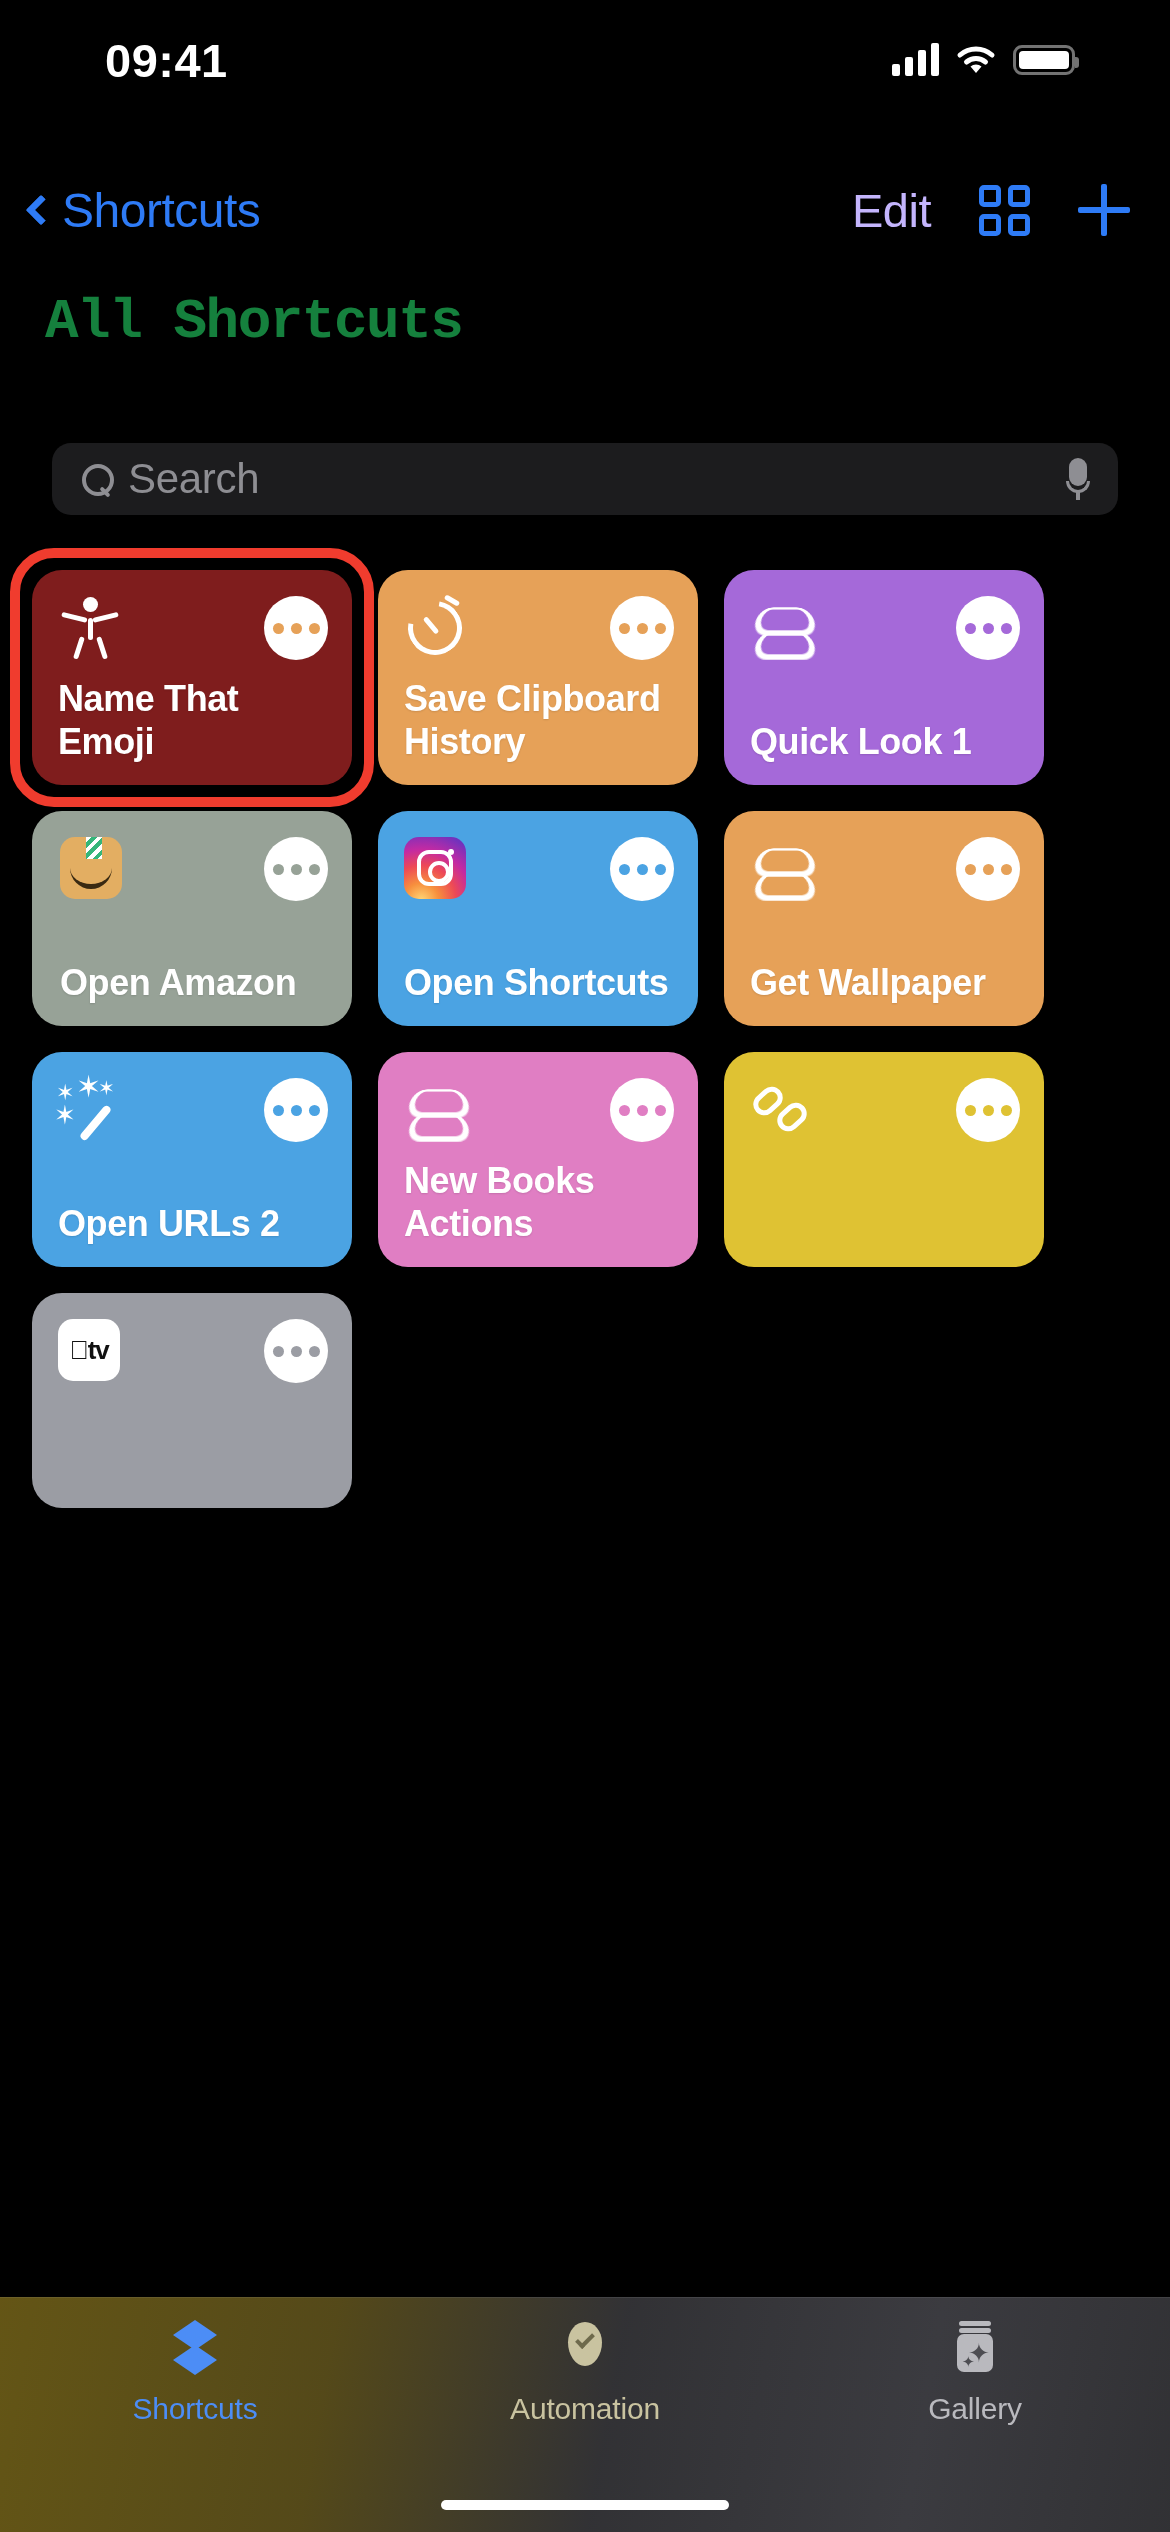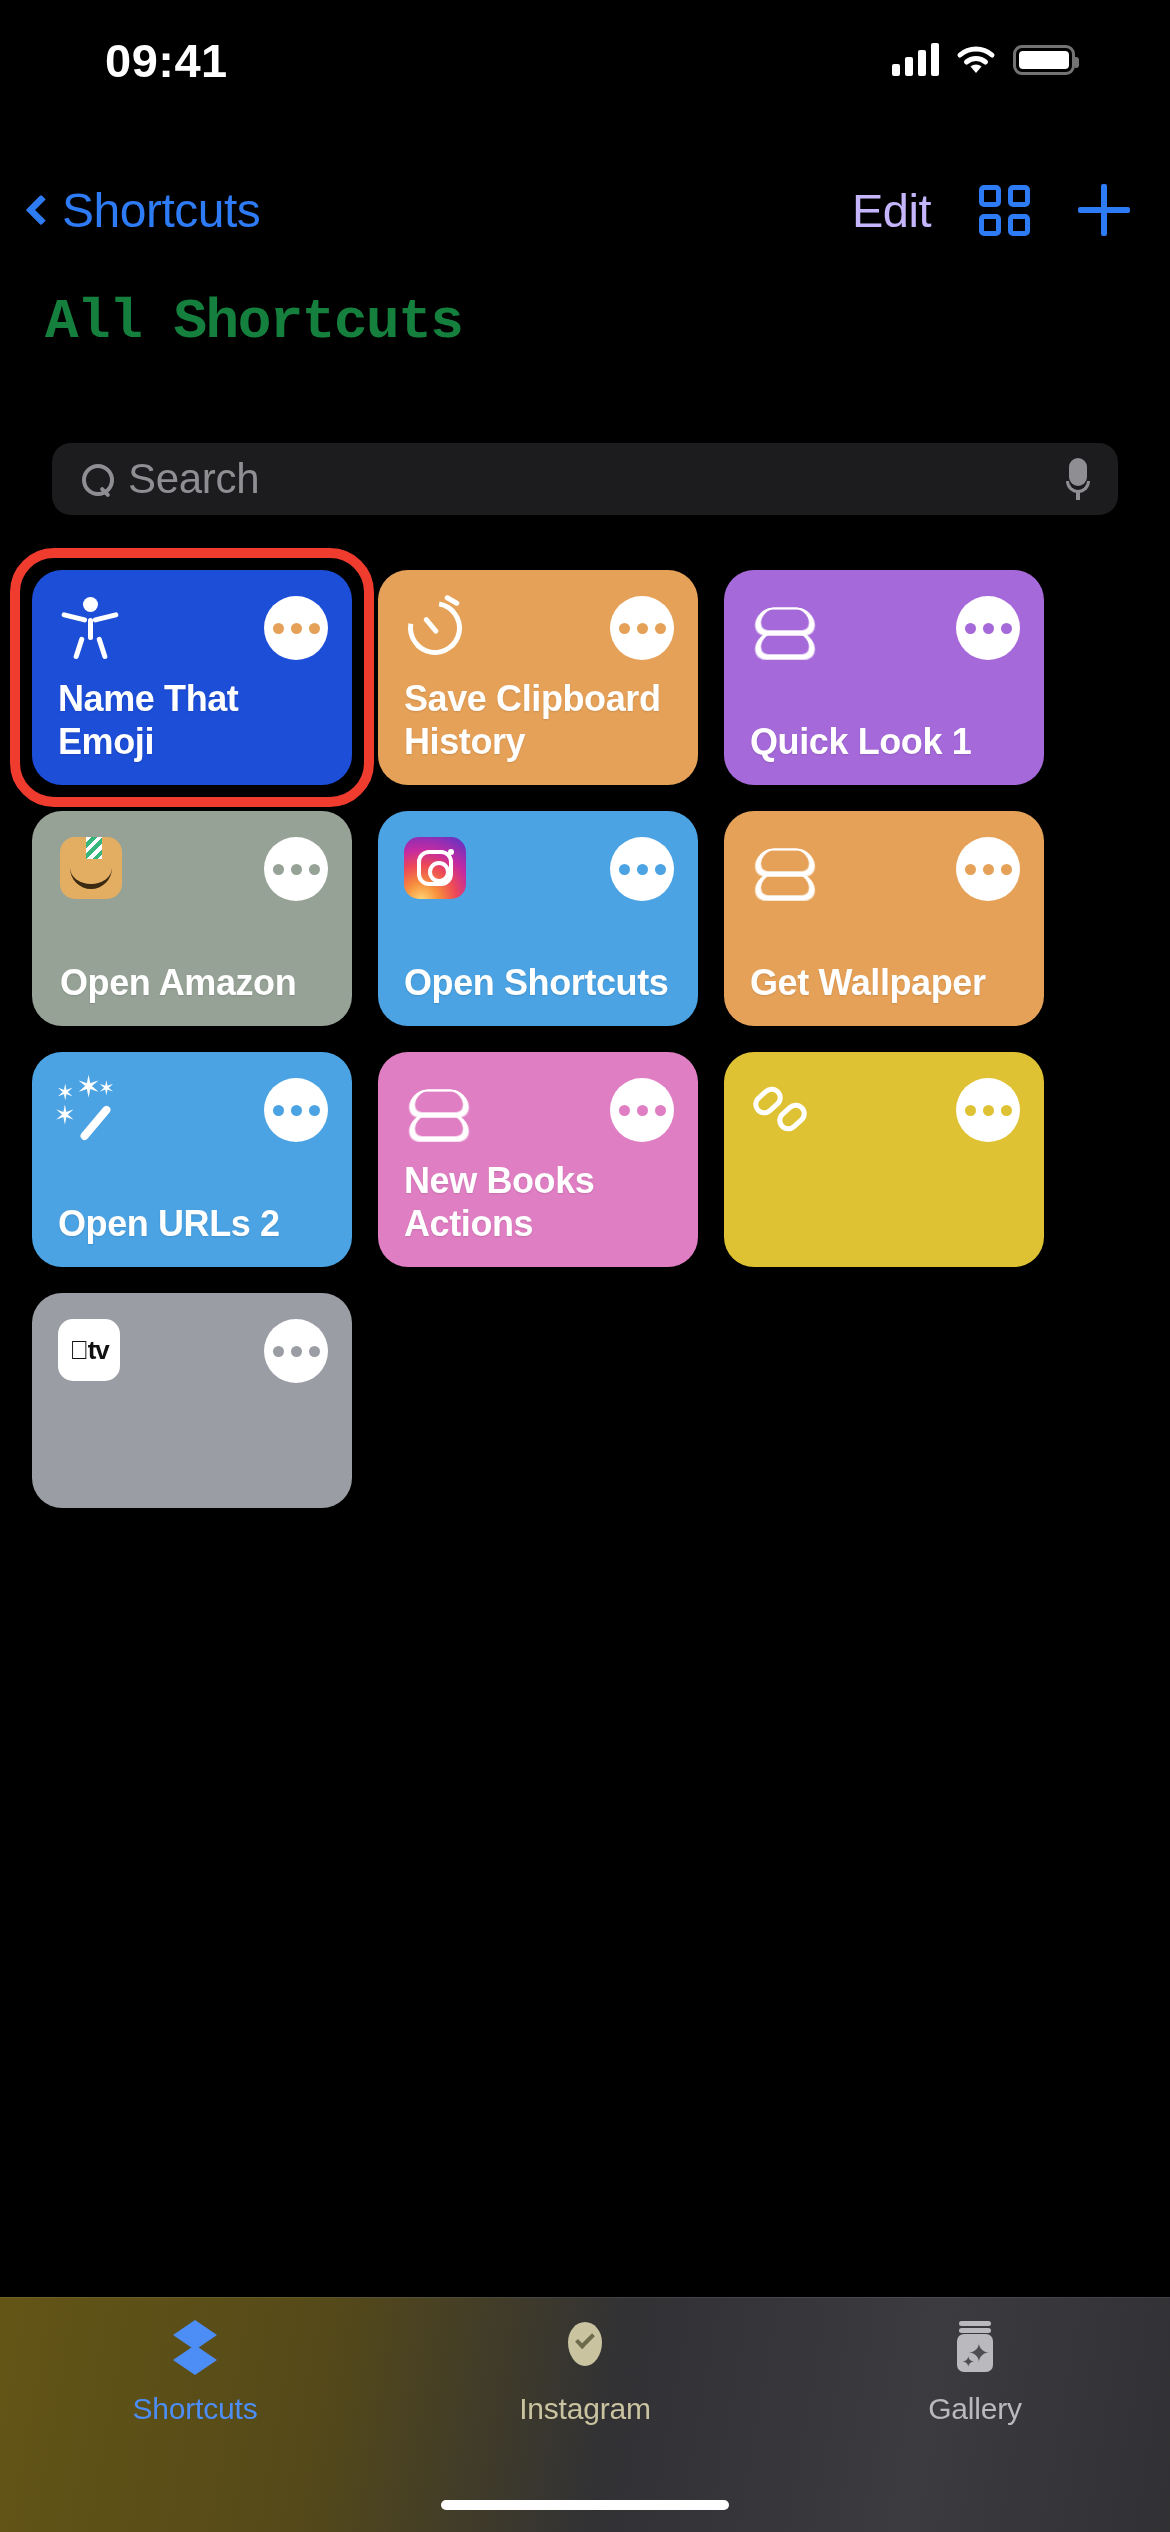--- a/index.html
+++ b/index.html
@@ -246,21 +246,21 @@
     <span class="mag"></span>
     <span class="search-ph">Search</span>
     <span class="mic">
       <span class="cap"></span>
         <span class="arc"></span>
         <span class="stem"></span>
     </span>
   </div>
 
   <div class="grid" id="grid">
-      <div class="card" style="background: #1d4ed8;">
+      <div class="card" style="background: #7f1d1d;">
         <div class="card-top">
           <span class="glyph g-person">
             <span class="head"></span>
             <span class="larm"></span>
             <span class="rarm"></span>
             <span class="body"></span>
             <span class="lleg"></span>
             <span class="rleg"></span>
           </span>
           <span class="ell">
@@ -399,21 +399,21 @@
           <b></b>
           <s></s>
         </span>
       <span class="lbl">Shortcuts</span>
     </div>
     <div class="tab">
       <span class="t-ico t-auto">
           <span class="ov"></span>
           <span class="ck"></span>
         </span>
-      <span class="lbl dim1">Instagram</span>
+      <span class="lbl dim1">Automation</span>
     </div>
     <div class="tab">
       <span class="t-ico t-gal">
         <span class="lid1"></span>
           <span class="lid2"></span>
           <span class="jar"></span>
         <span class="sp">✦</span>
           <span class="sp2">✦</span>
       </span>
       <span class="lbl dim2">Gallery</span>

